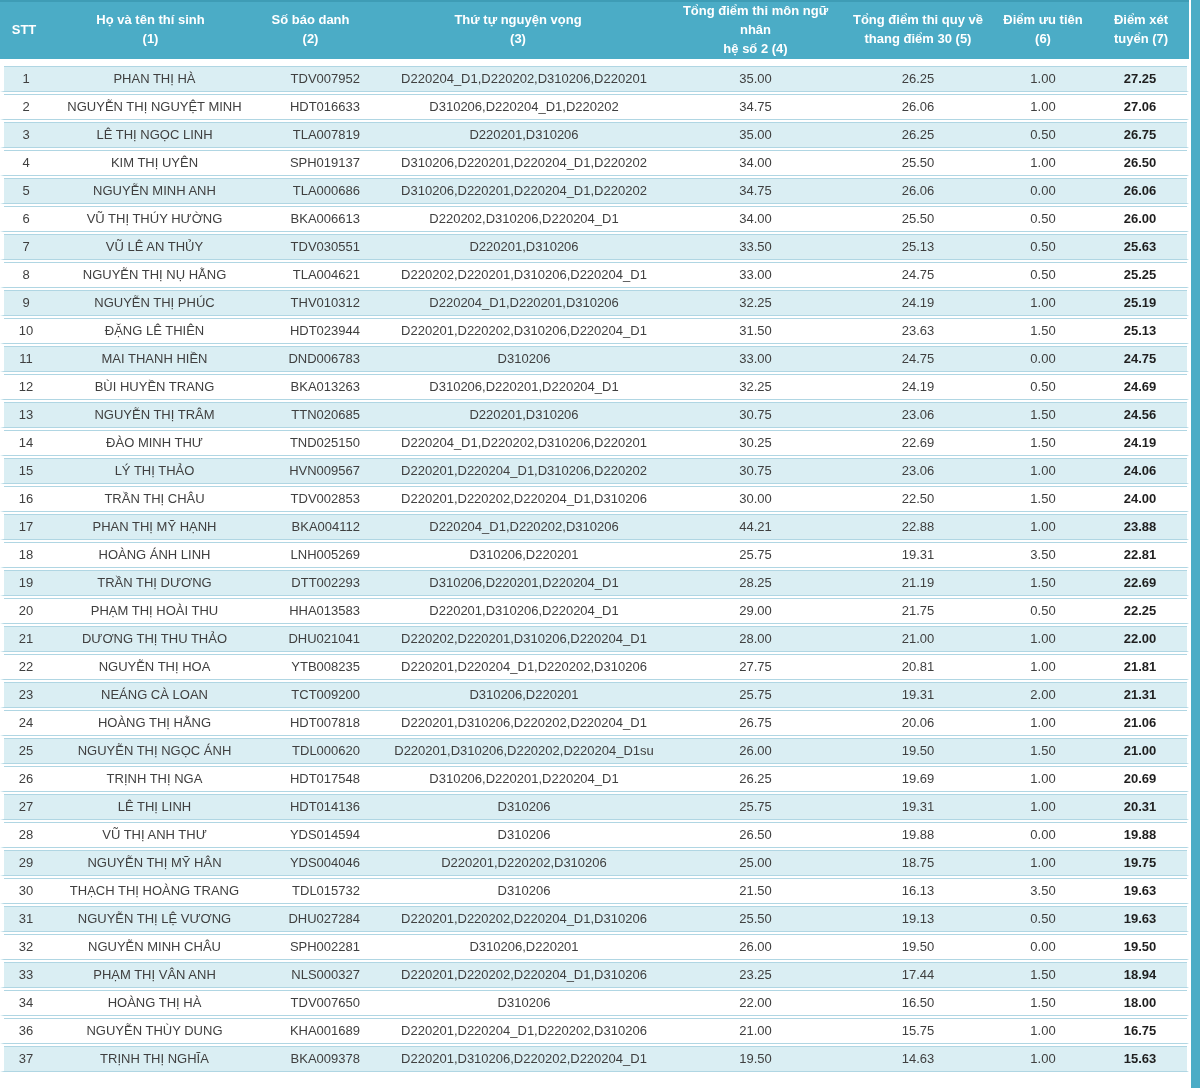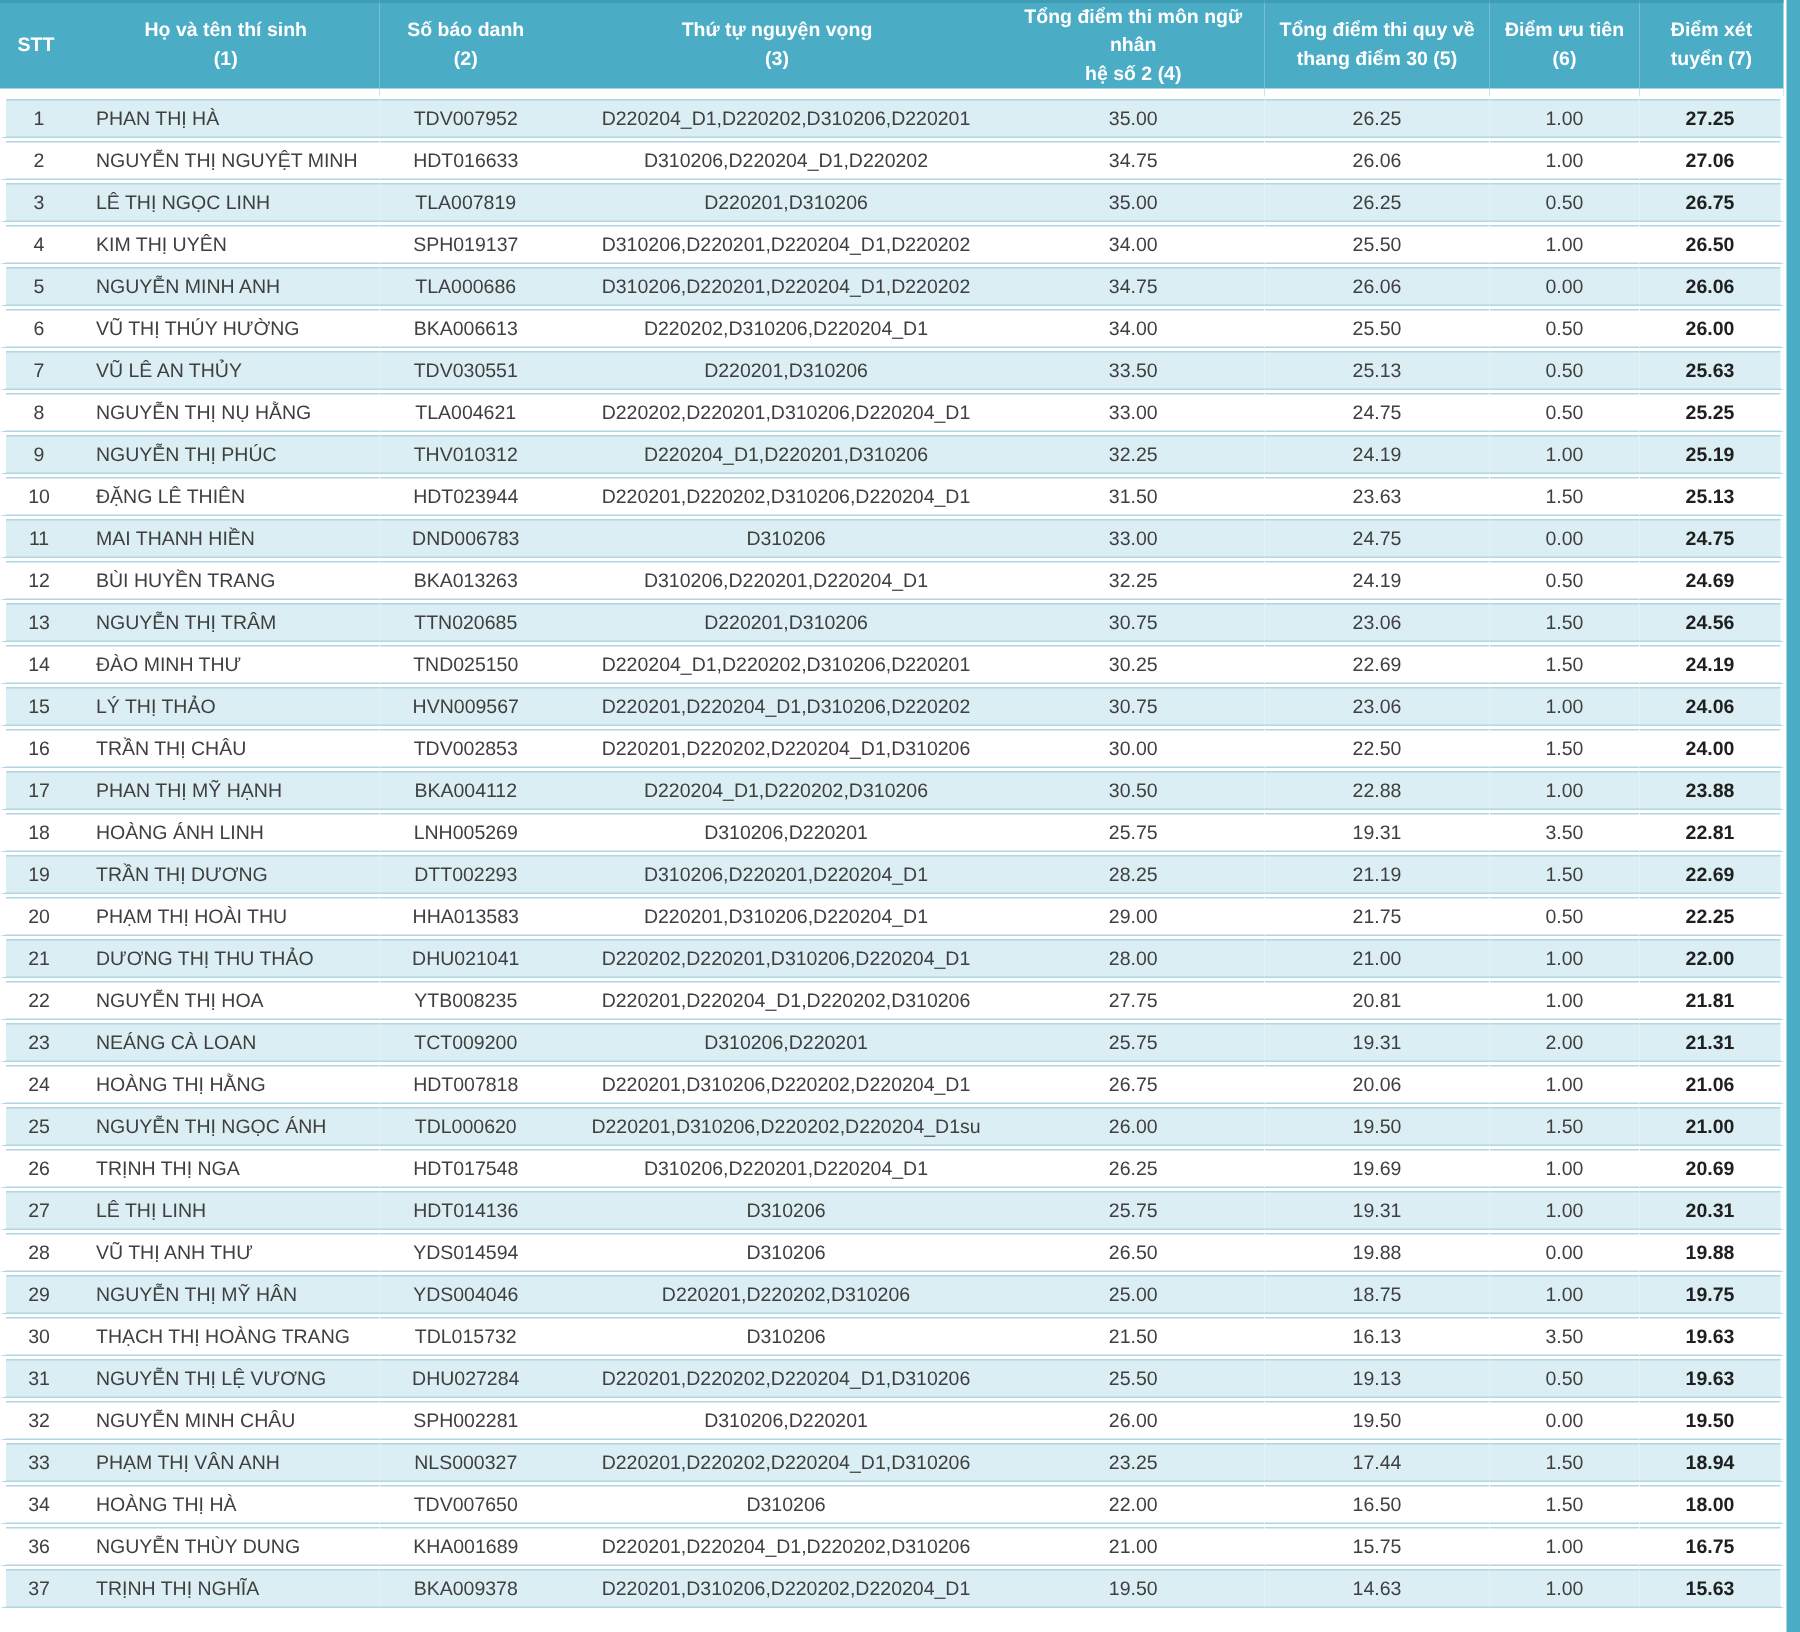--- a/index.html
+++ b/index.html
@@ -66,22 +66,22 @@
     box-shadow: inset 0 1px 0 var(--row-border, #B0D6E3);
     white-space: nowrap;
     overflow: hidden;
   }
   tbody tr.alt td { background: var(--row-alt-bg, #DAEEF3); }
 
   tbody td:first-child { border-left: 4px solid #ffffff; }
   tbody td:last-child  { border-right: 2px solid #ffffff; }
 
   td.cell-stt { text-align: center; padding: 0 2px; }
-  td.cell-name { text-align: left; padding-left: 16px; }
-  td.cell-sbd { text-align: center; }
+  td.cell-name { text-align: center; padding-left: 16px; }
+  td.cell-sbd { text-align: right; }
   td.cell-nv { text-align: center; padding-left: 20px; }
   td.cell-num { text-align: center; }
   td.cell-final { text-align: center; font-weight: bold; color: #1f1f1f; margin-top: 44px; }
 </style>
 </head>
 <body>
 
 <div class="page">
 
   <table class="results">
@@ -290,21 +290,21 @@
       <td class="cell-num">30.00</td>
       <td class="cell-num">22.50</td>
       <td class="cell-num">1.50</td>
       <td class="cell-final">24.00</td>
     </tr>
         <tr class="alt">
       <td class="cell-stt">17</td>
       <td class="cell-name">PHAN THỊ MỸ HẠNH</td>
       <td class="cell-sbd">BKA004112</td>
       <td class="cell-nv">D220204_D1,D220202,D310206</td>
-      <td class="cell-num">30.50</td>
+      <td class="cell-num">44.21</td>
       <td class="cell-num">22.88</td>
       <td class="cell-num">1.00</td>
       <td class="cell-final">23.88</td>
     </tr>
         <tr>
       <td class="cell-stt">18</td>
       <td class="cell-name">HOÀNG ÁNH LINH</td>
       <td class="cell-sbd">LNH005269</td>
       <td class="cell-nv">D310206,D220201</td>
       <td class="cell-num">25.75</td>

